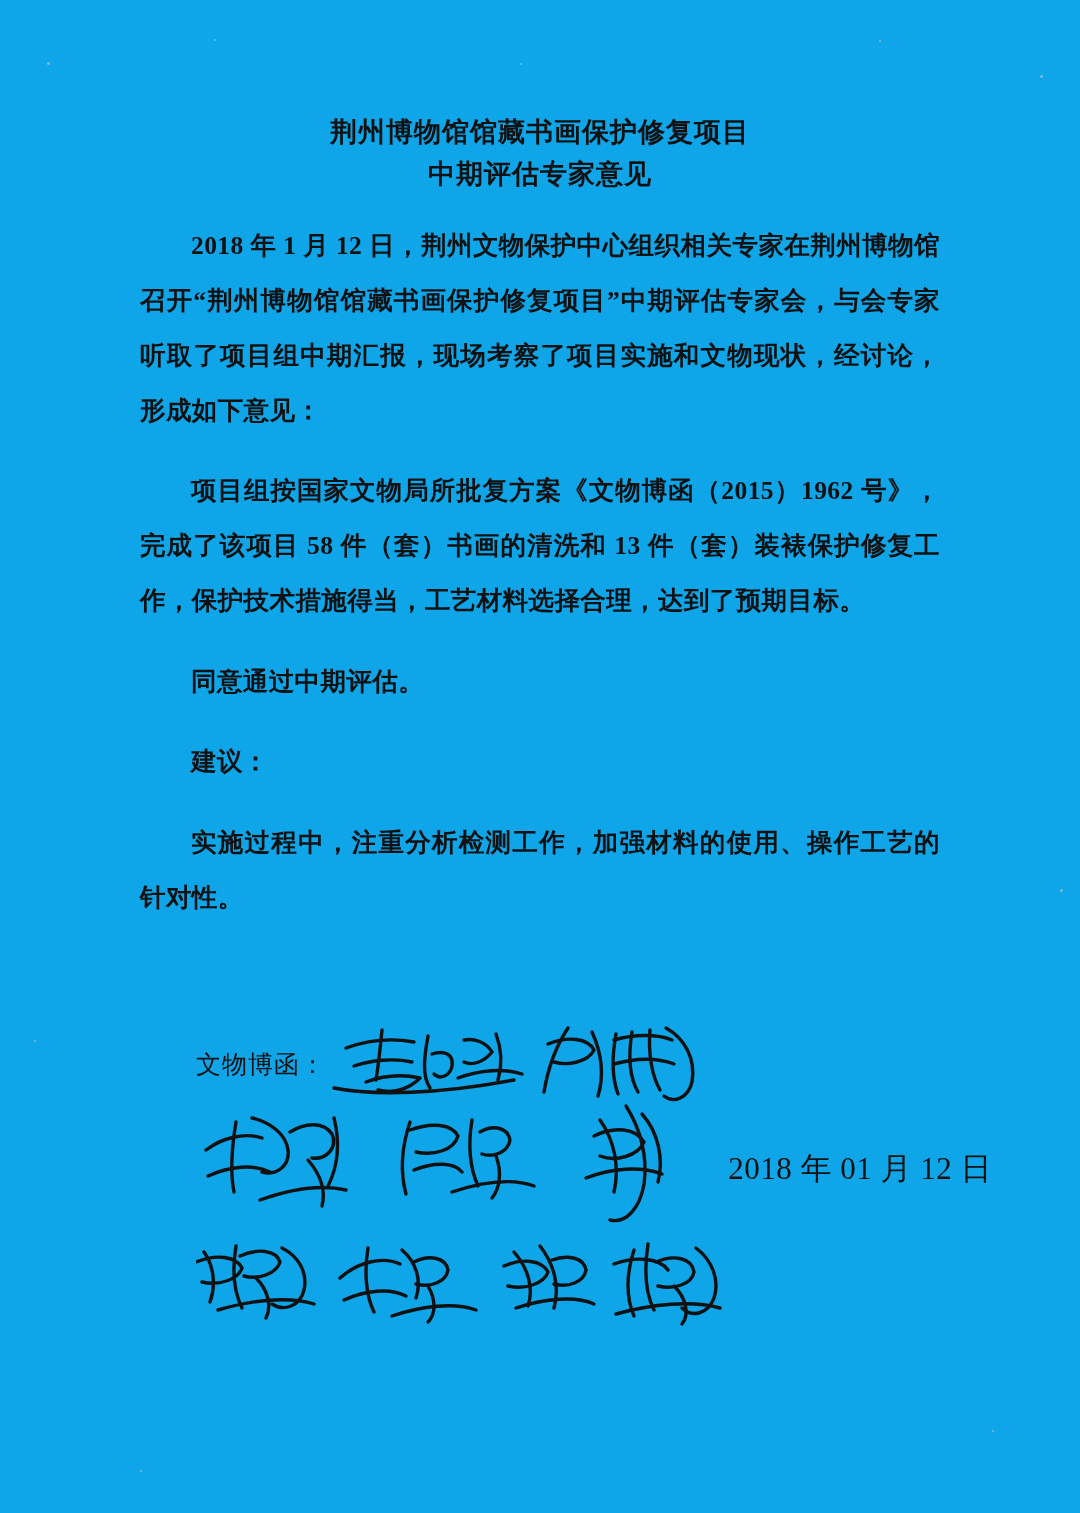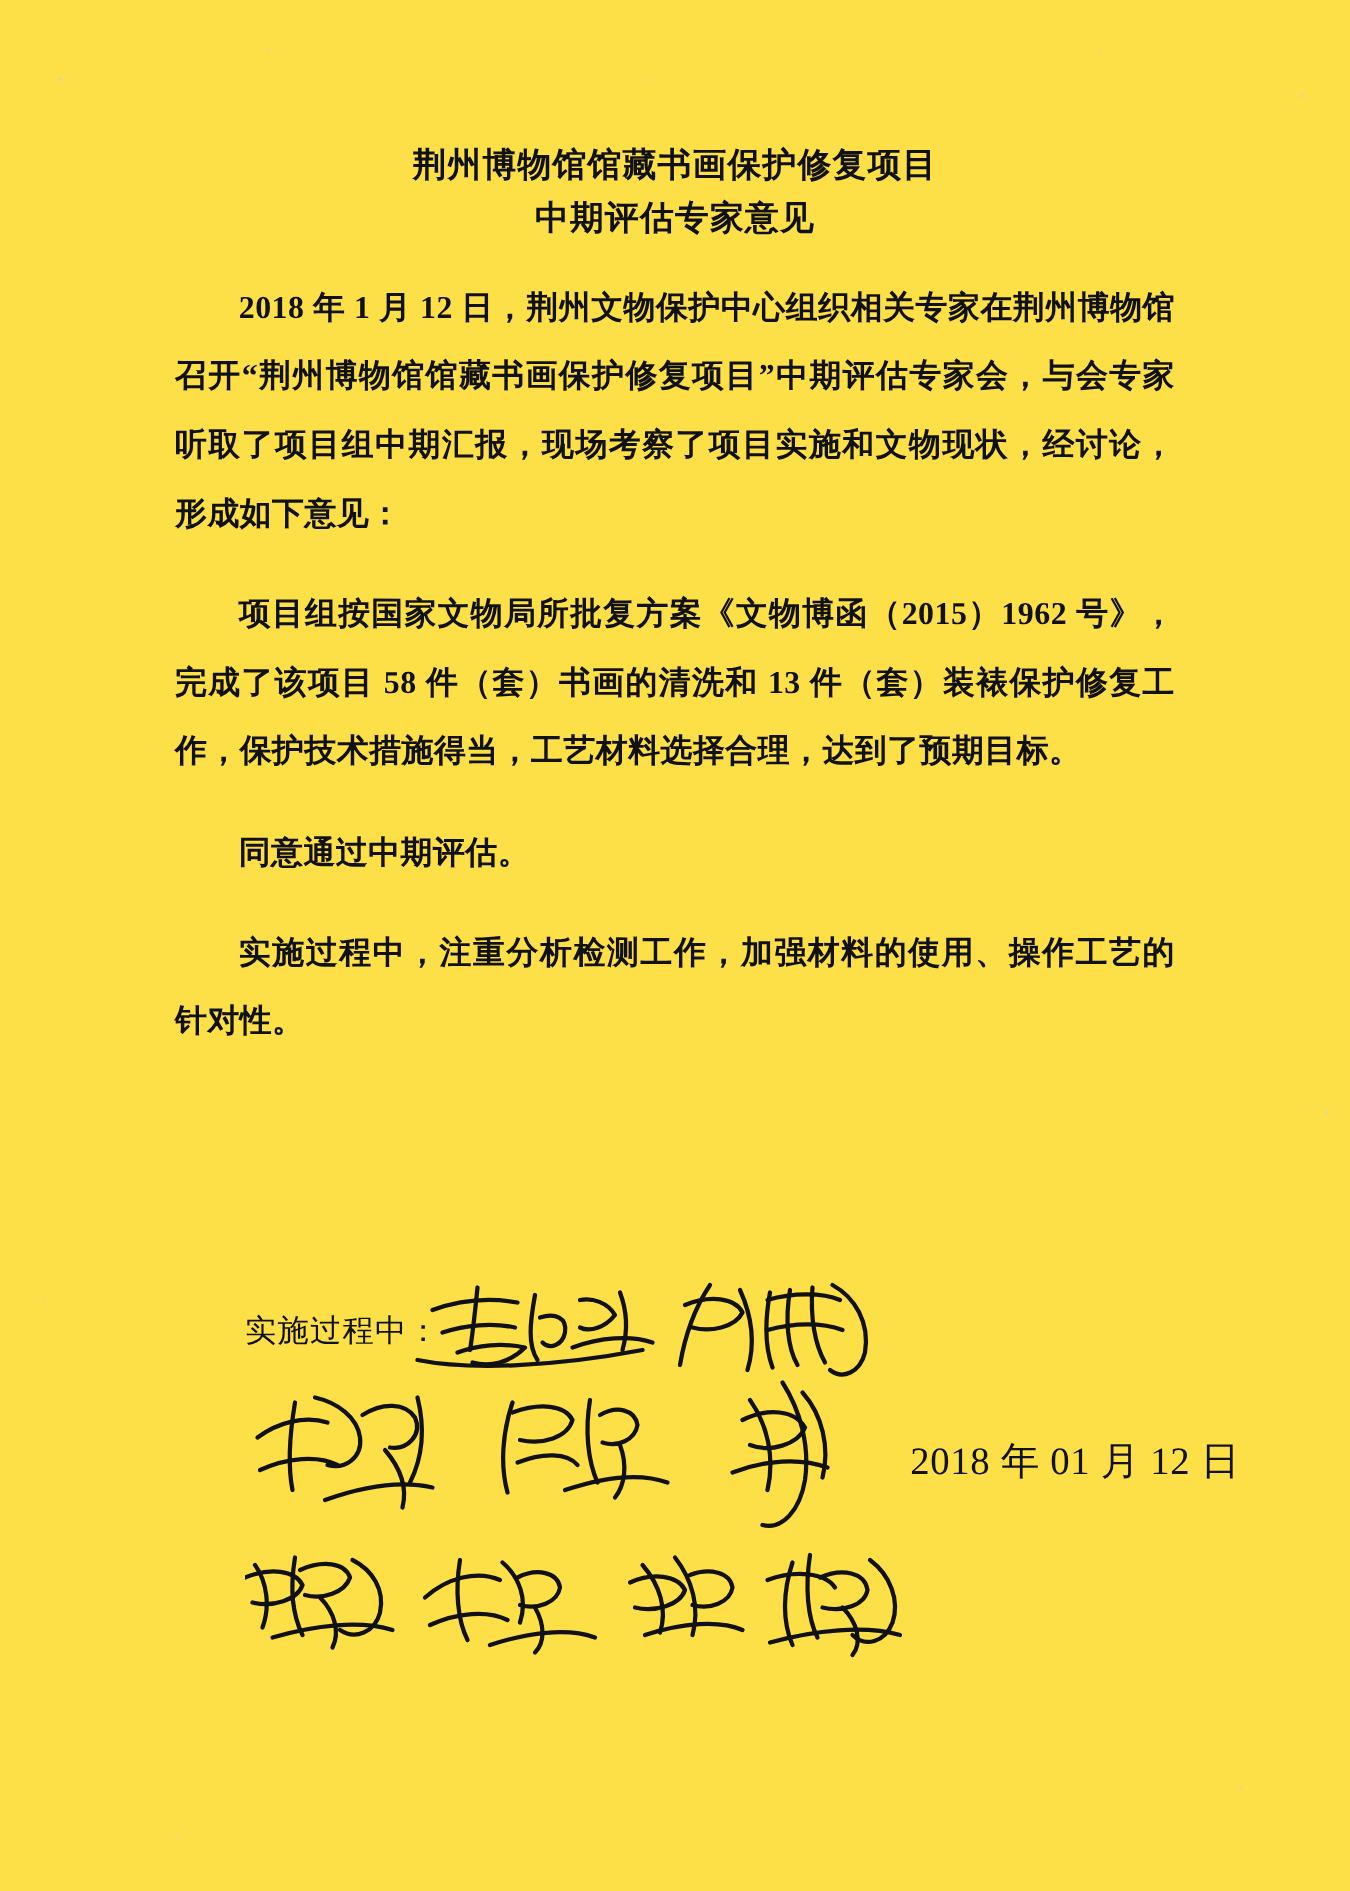--- a/index.html
+++ b/index.html
@@ -11,21 +11,21 @@
     width: 1080px;
     height: 1513px;
     position: relative;
     overflow: hidden;
     font-family: "Liberation Serif", "DejaVu Serif", serif;
     color: #1a1a1a;
   }
   .page {
     position: absolute;
     inset: 0;
-    background: #fde047;
+    background: #0ea5e9;
   }
   
   .speckle {
     position: absolute;
     background: #cfcfcf;
     border-radius: 50%;
     opacity: .55;
   }
   .content {
     position: absolute;
@@ -112,25 +112,26 @@
   <div class="speckle" style="left:992px;top:1430px;width:2px;height:2px;"></div>
   <div class="speckle" style="left:140px;top:1470px;width:2px;height:2px;"></div>
 
   <div class="content">
     <div class="title">荆州博物馆馆藏书画保护修复项目</div>
     <div class="title second">中期评估专家意见</div>
 
     <p class="para">2018 年 1 月 12 日，荆州文物保护中心组织相关专家在荆州博物馆召开“荆州博物馆馆藏书画保护修复项目”中期评估专家会，与会专家听取了项目组中期汇报，现场考察了项目实施和文物现状，经讨论，形成如下意见：</p>
     <p class="para">项目组按国家文物局所批复方案《文物博函（2015）1962 号》，完成了该项目 58 件（套）书画的清洗和 13 件（套）装裱保护修复工作，保护技术措施得当，工艺材料选择合理，达到了预期目标。</p>
     <p class="para">同意通过中期评估。</p>
+    <p class="para">建议：</p>
     <p class="para">实施过程中，注重分析检测工作，加强材料的使用、操作工艺的针对性。</p>
   </div>
 
   <div class="sign-block">
-    <div class="sign-label">实施过程中：</div>
+    <div class="sign-label">文物博函：</div>
     <div class="sign-date">2018 年 01 月 12 日</div>
 
     <div class="signatures">
       <svg class="sig-svg" width="760" height="320" viewBox="0 0 760 320" xmlns="http://www.w3.org/2000/svg">
 
         <g class="sig-stroke" stroke-width="3.4">
           <path d="M150 38 C172 30, 196 28, 218 32"></path>
           <path d="M186 20 C184 40, 182 58, 180 70"></path>
           <path d="M158 56 C176 50, 198 48, 216 52"></path>
           <path d="M170 72 C186 66, 206 64, 224 68 C212 80, 196 84, 182 80"></path>

